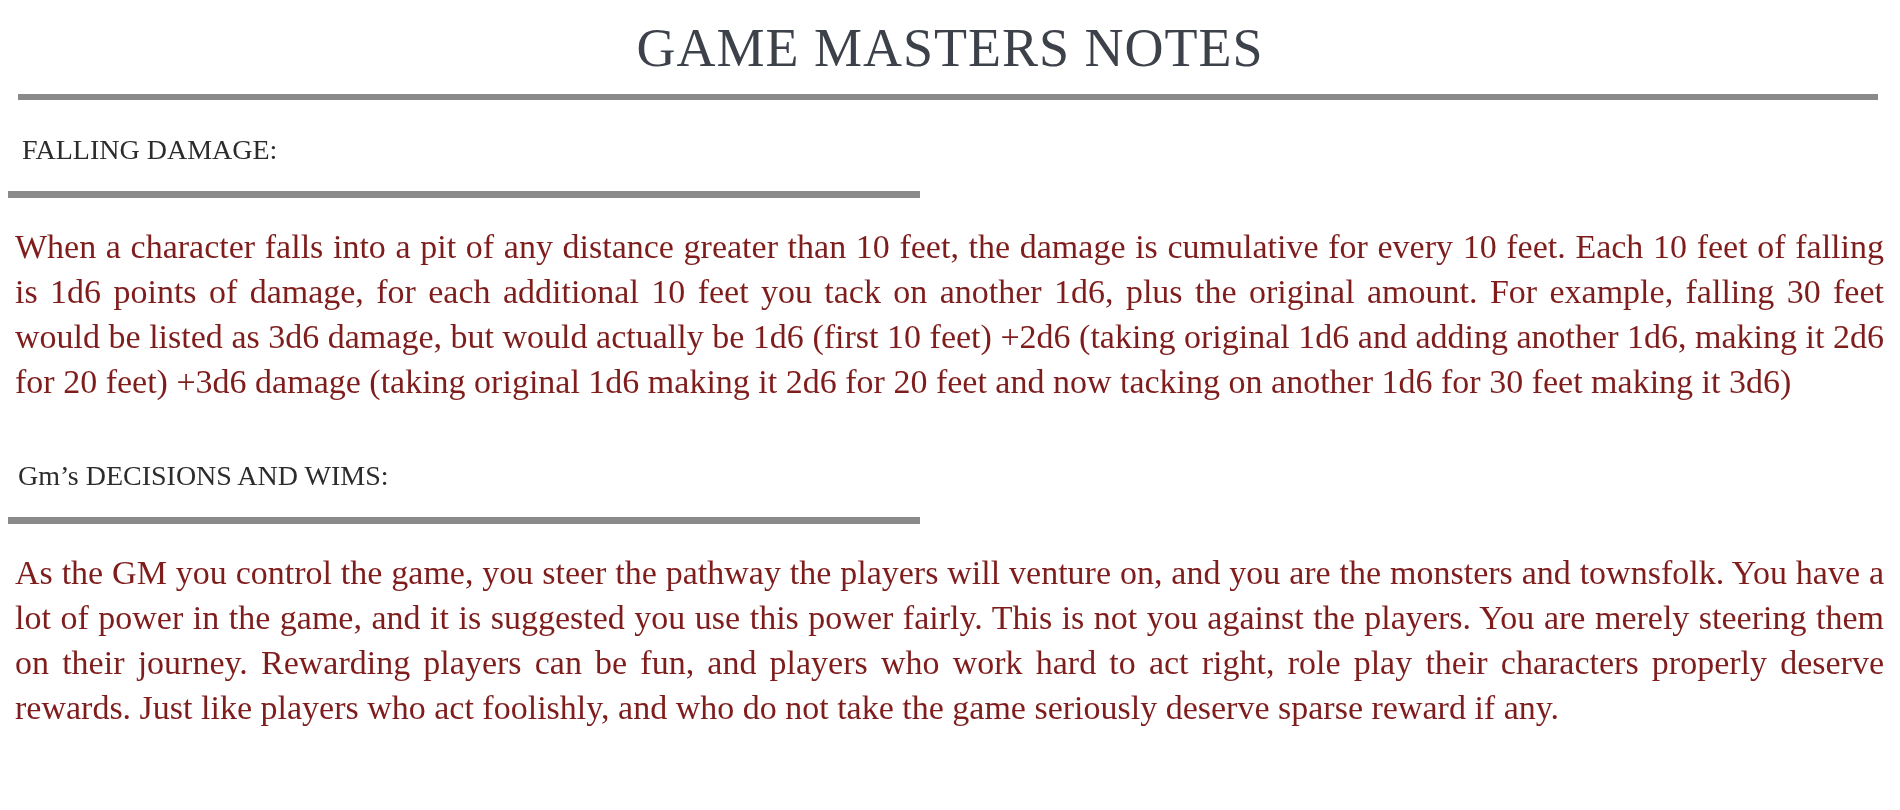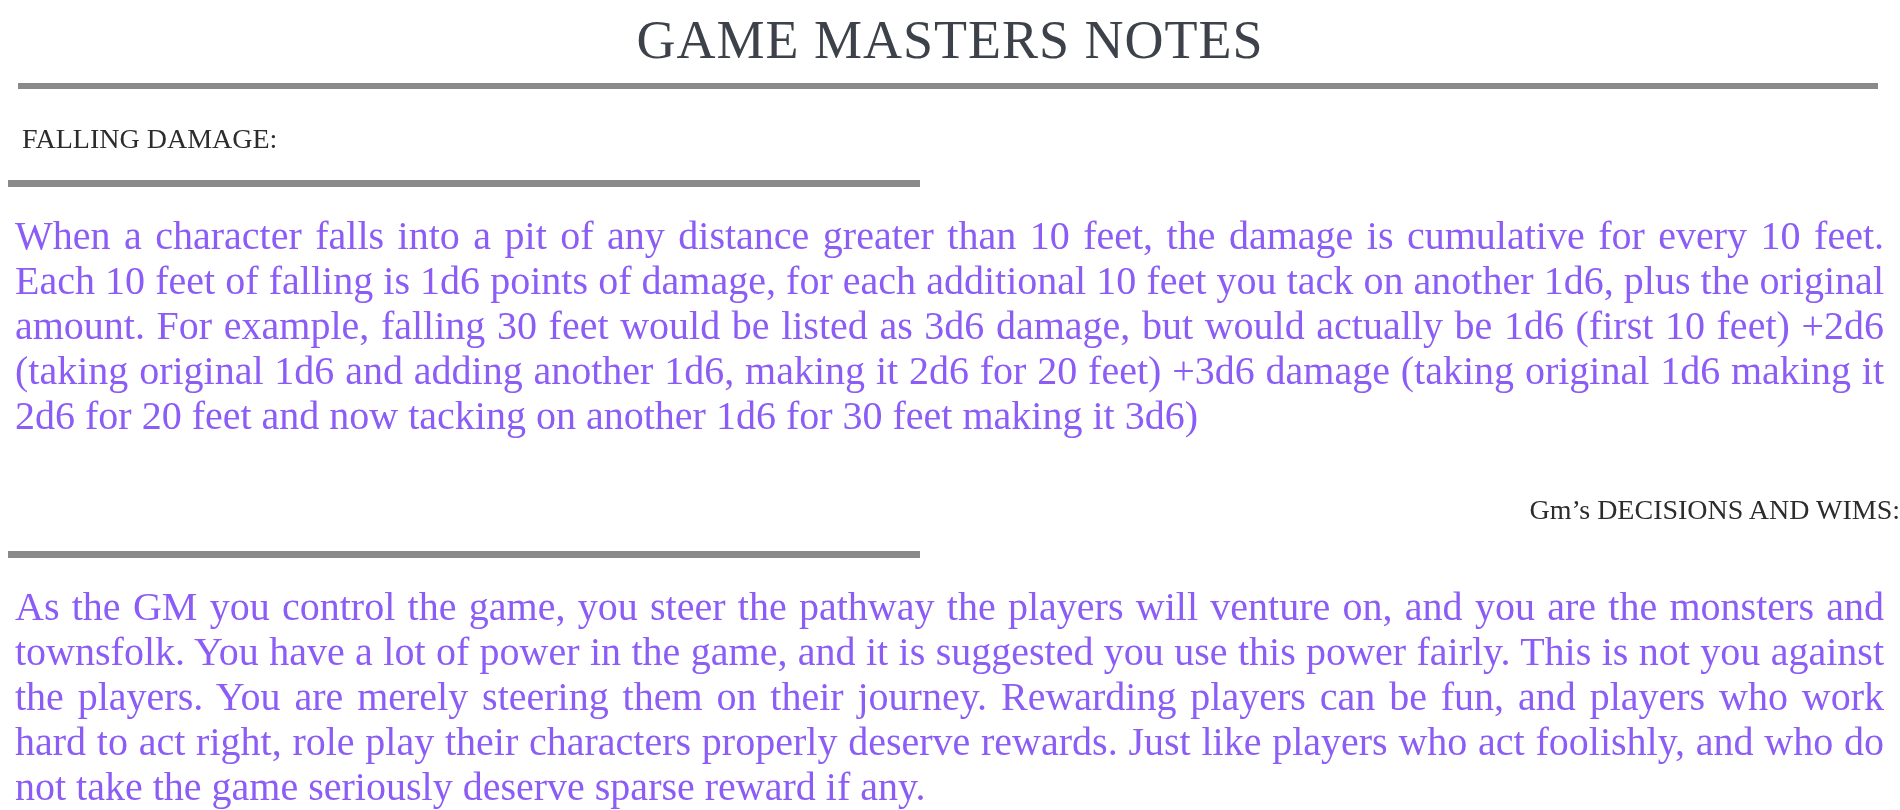--- a/index.html
+++ b/index.html
@@ -9,21 +9,21 @@
   }
   .page {
     position: relative;
     width: 1900px;
     height: 810px;
     background: #ffffff;
     overflow: hidden;
     font-family: "Liberation Serif", serif;
   }
   .page-title {
-    margin: 8px;
+    margin: 16px;
     padding-top: 2px;
     text-align: center;
     font-size: 54px;
     line-height: 60px;
     font-weight: normal;
     letter-spacing: 1px;
     color: #3d424a;
   }
   .title-rule {
     height: 6px;
@@ -31,34 +31,34 @@
     margin: 13px 22px 0 18px;
   }
   .section-heading {
     margin: 0;
     font-size: 28px;
     line-height: 48px;
     font-weight: normal;
     color: #2c2c2e;
   }
   .heading-1 { margin: 26px 0 0 22px; }
-  .heading-2 { margin: 48px 0 0 18px; text-align: right; }
+  .heading-2 { margin: 48px 0 0 18px; }
   .section-rule {
     height: 7px;
     background: #8a8a8a;
     width: 912px;
     margin-left: 8px;
   }
   .rule-1 { margin-top: 17px; }
   .rule-2 { margin-top: 17px; }
   .section-body {
     margin: 26px 16px 0 15px;
-    font-size: 40px;
+    font-size: 34px;
     line-height: 45px;
-    color: #8b5cf6;
+    color: #7f1d1d;
     text-align: justify;
   }
 </style>
 </head>
 <body>
 
 <div class="page">
 
   <h1 class="page-title">GAME MASTERS NOTES</h1>
 

